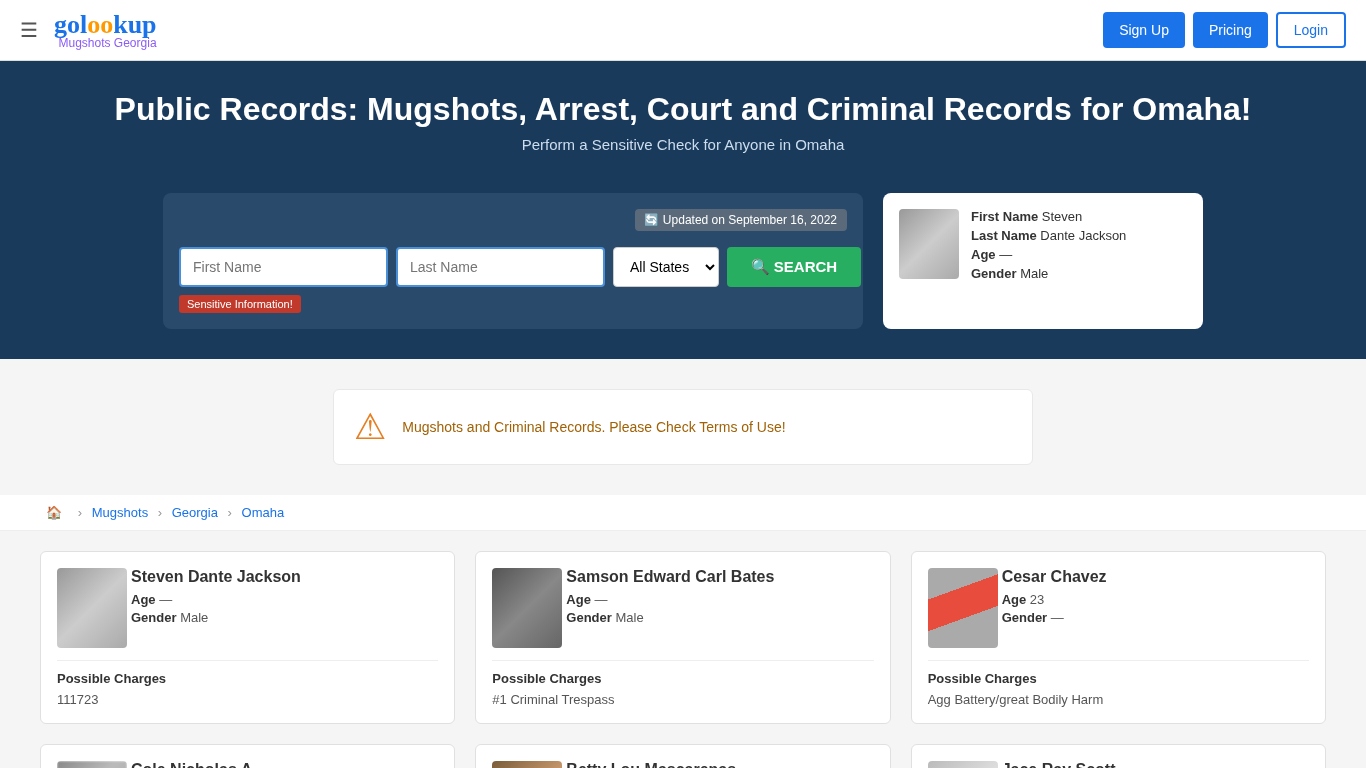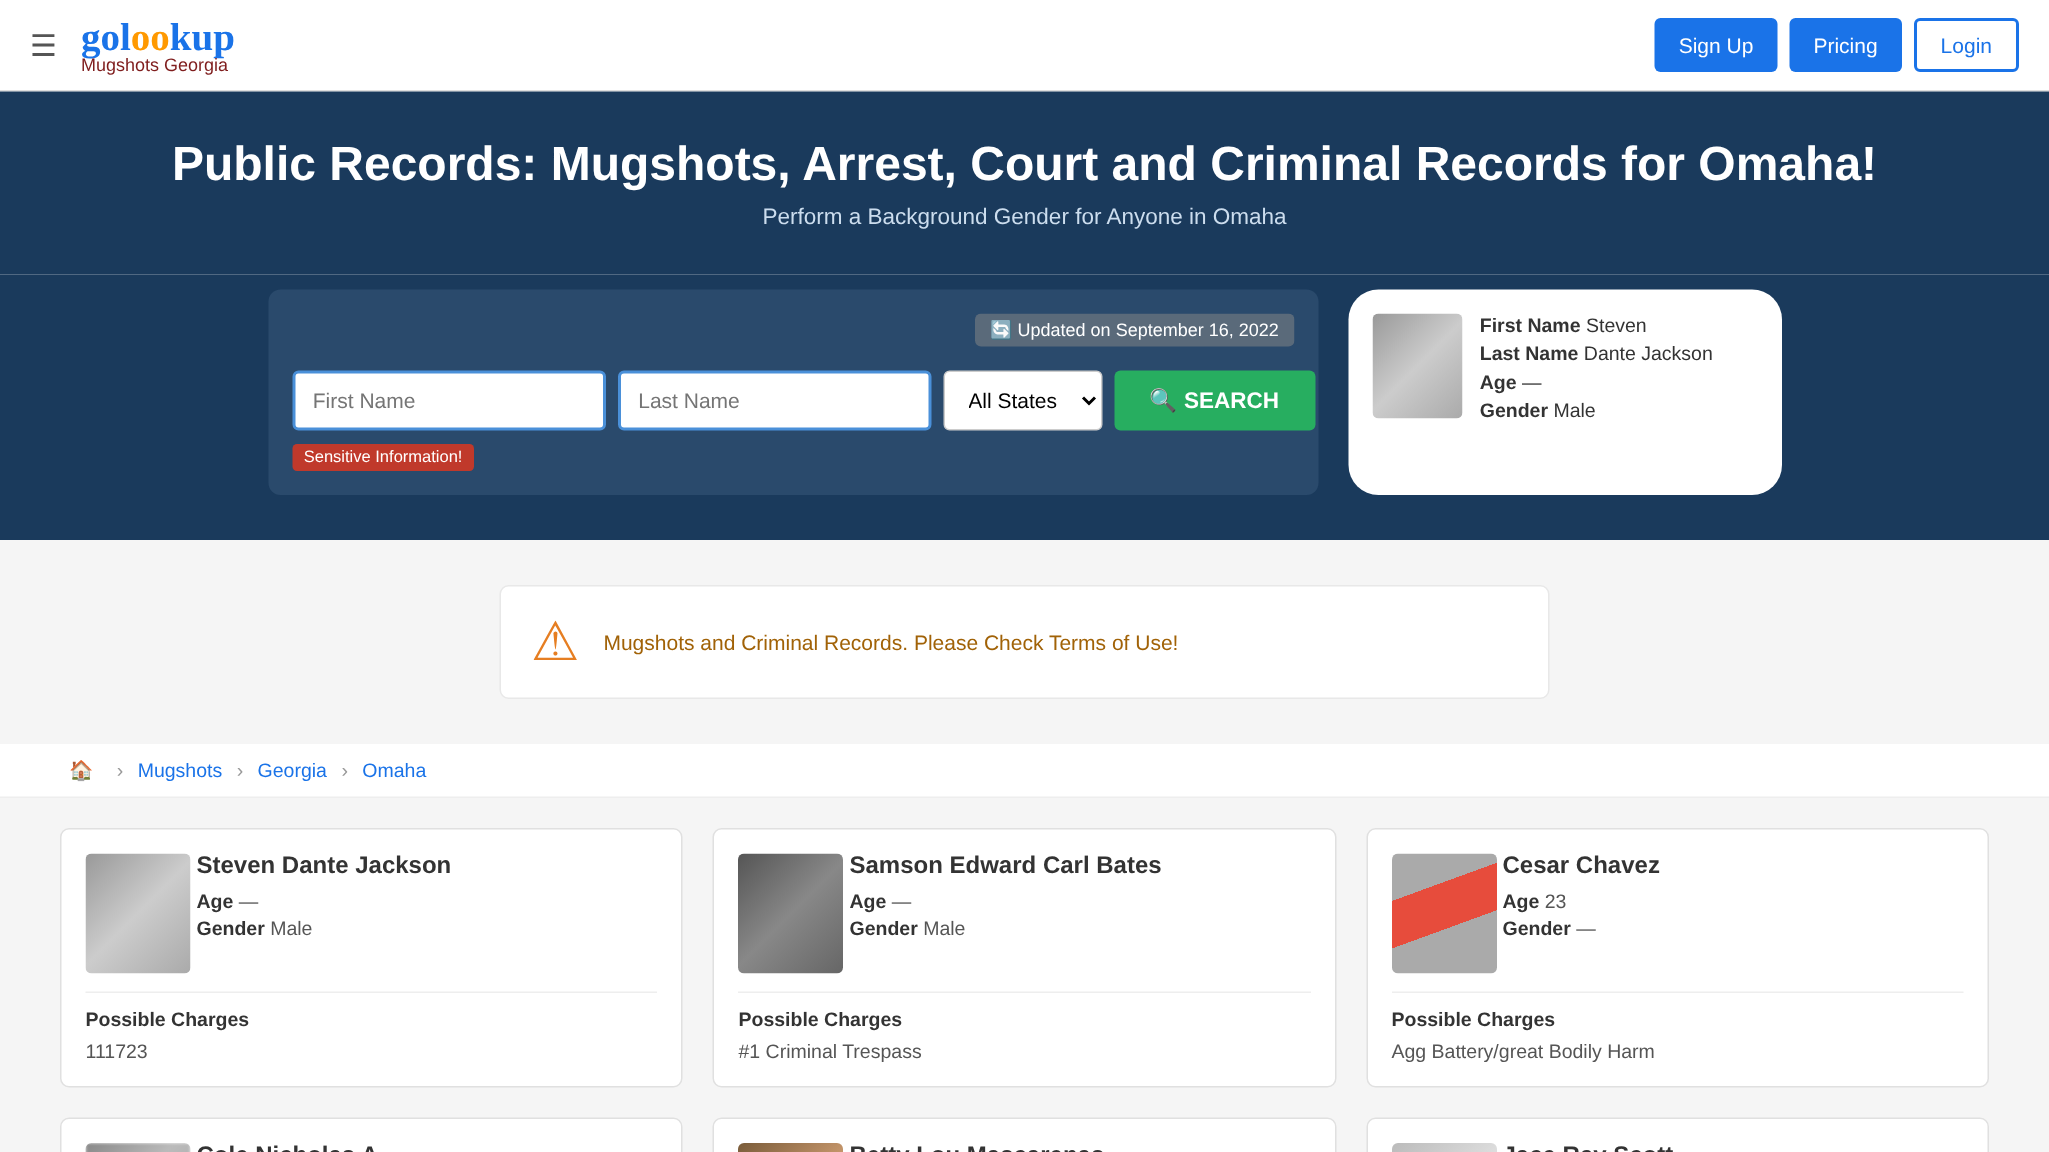--- a/index.html
+++ b/index.html
@@ -11,21 +11,21 @@
       border-bottom: 1px solid #ddd;
       padding: 10px 20px;
       display: flex;
       align-items: center;
       justify-content: space-between;
     }
     .header-left { display: flex; align-items: center; gap: 16px; }
     .hamburger { font-size: 20px; cursor: pointer; color: #555; }
     .logo-text { font-size: 26px; font-weight: bold; color: #1a73e8; font-family: Georgia, serif; }
     .logo-text span { color: #f90; }
-    .logo-sub { font-size: 12px; color: #7f1d1d; text-align: left; margin-top: -4px; }
+    .logo-sub { font-size: 12px; color: #8b5cf6; text-align: right; margin-top: -4px; }
     .header-right { display: flex; gap: 8px; }
     .btn-signup { background: #1a73e8; color: #fff; border: none; padding: 8px 16px; border-radius: 4px; cursor: pointer; font-size: 14px; }
     .btn-pricing { background: #1a73e8; color: #fff; border: none; padding: 8px 16px; border-radius: 4px; cursor: pointer; font-size: 14px; }
     .btn-login { background: #fff; color: #1a73e8; border: 2px solid #1a73e8; padding: 8px 16px; border-radius: 4px; cursor: pointer; font-size: 14px; }
 
     
     .hero {
       background: #1a3a5c;
       color: #fff;
       padding: 30px 20px;
@@ -104,23 +104,23 @@
       color: #fff;
       font-size: 11px;
       padding: 3px 8px;
       border-radius: 3px;
       display: inline-block;
     }
 
     
     .profile-card {
       background: #fff;
-      border-radius: 20px;
+      border-radius: 8px;
       padding: 16px;
-      width: 289px;
+      width: 320px;
       min-height: 120px;
     }
     .profile-card-inner { display: flex; gap: 12px; align-items: flex-start; }
     .profile-avatar {
       width: 60px;
       height: 70px;
       background: #aaa;
       border-radius: 4px;
       flex-shrink: 0;
       overflow: hidden;
@@ -226,21 +226,21 @@
   </div>
   <div class="header-right">
     <button class="btn-signup">Sign Up</button>
     <button class="btn-pricing">Pricing</button>
     <button class="btn-login">Login</button>
   </div>
 </header>
 
 <section class="hero">
   <h1>Public Records: Mugshots, Arrest, Court and Criminal Records for Omaha!</h1>
-  <p>Perform a Background Gender for Anyone in Omaha</p>
+  <p>Perform a Sensitive Check for Anyone in Omaha</p>
 </section>
 
 <section class="search-section">
   <div class="search-box">
     <div class="search-notice-row">
       <span class="search-notice-updated">🔄 Updated on September 16, 2022</span>
     </div>
     <div class="search-inputs">
       <input type="text" placeholder="First Name" style="">
       <input type="text" placeholder="Last Name" style="">

